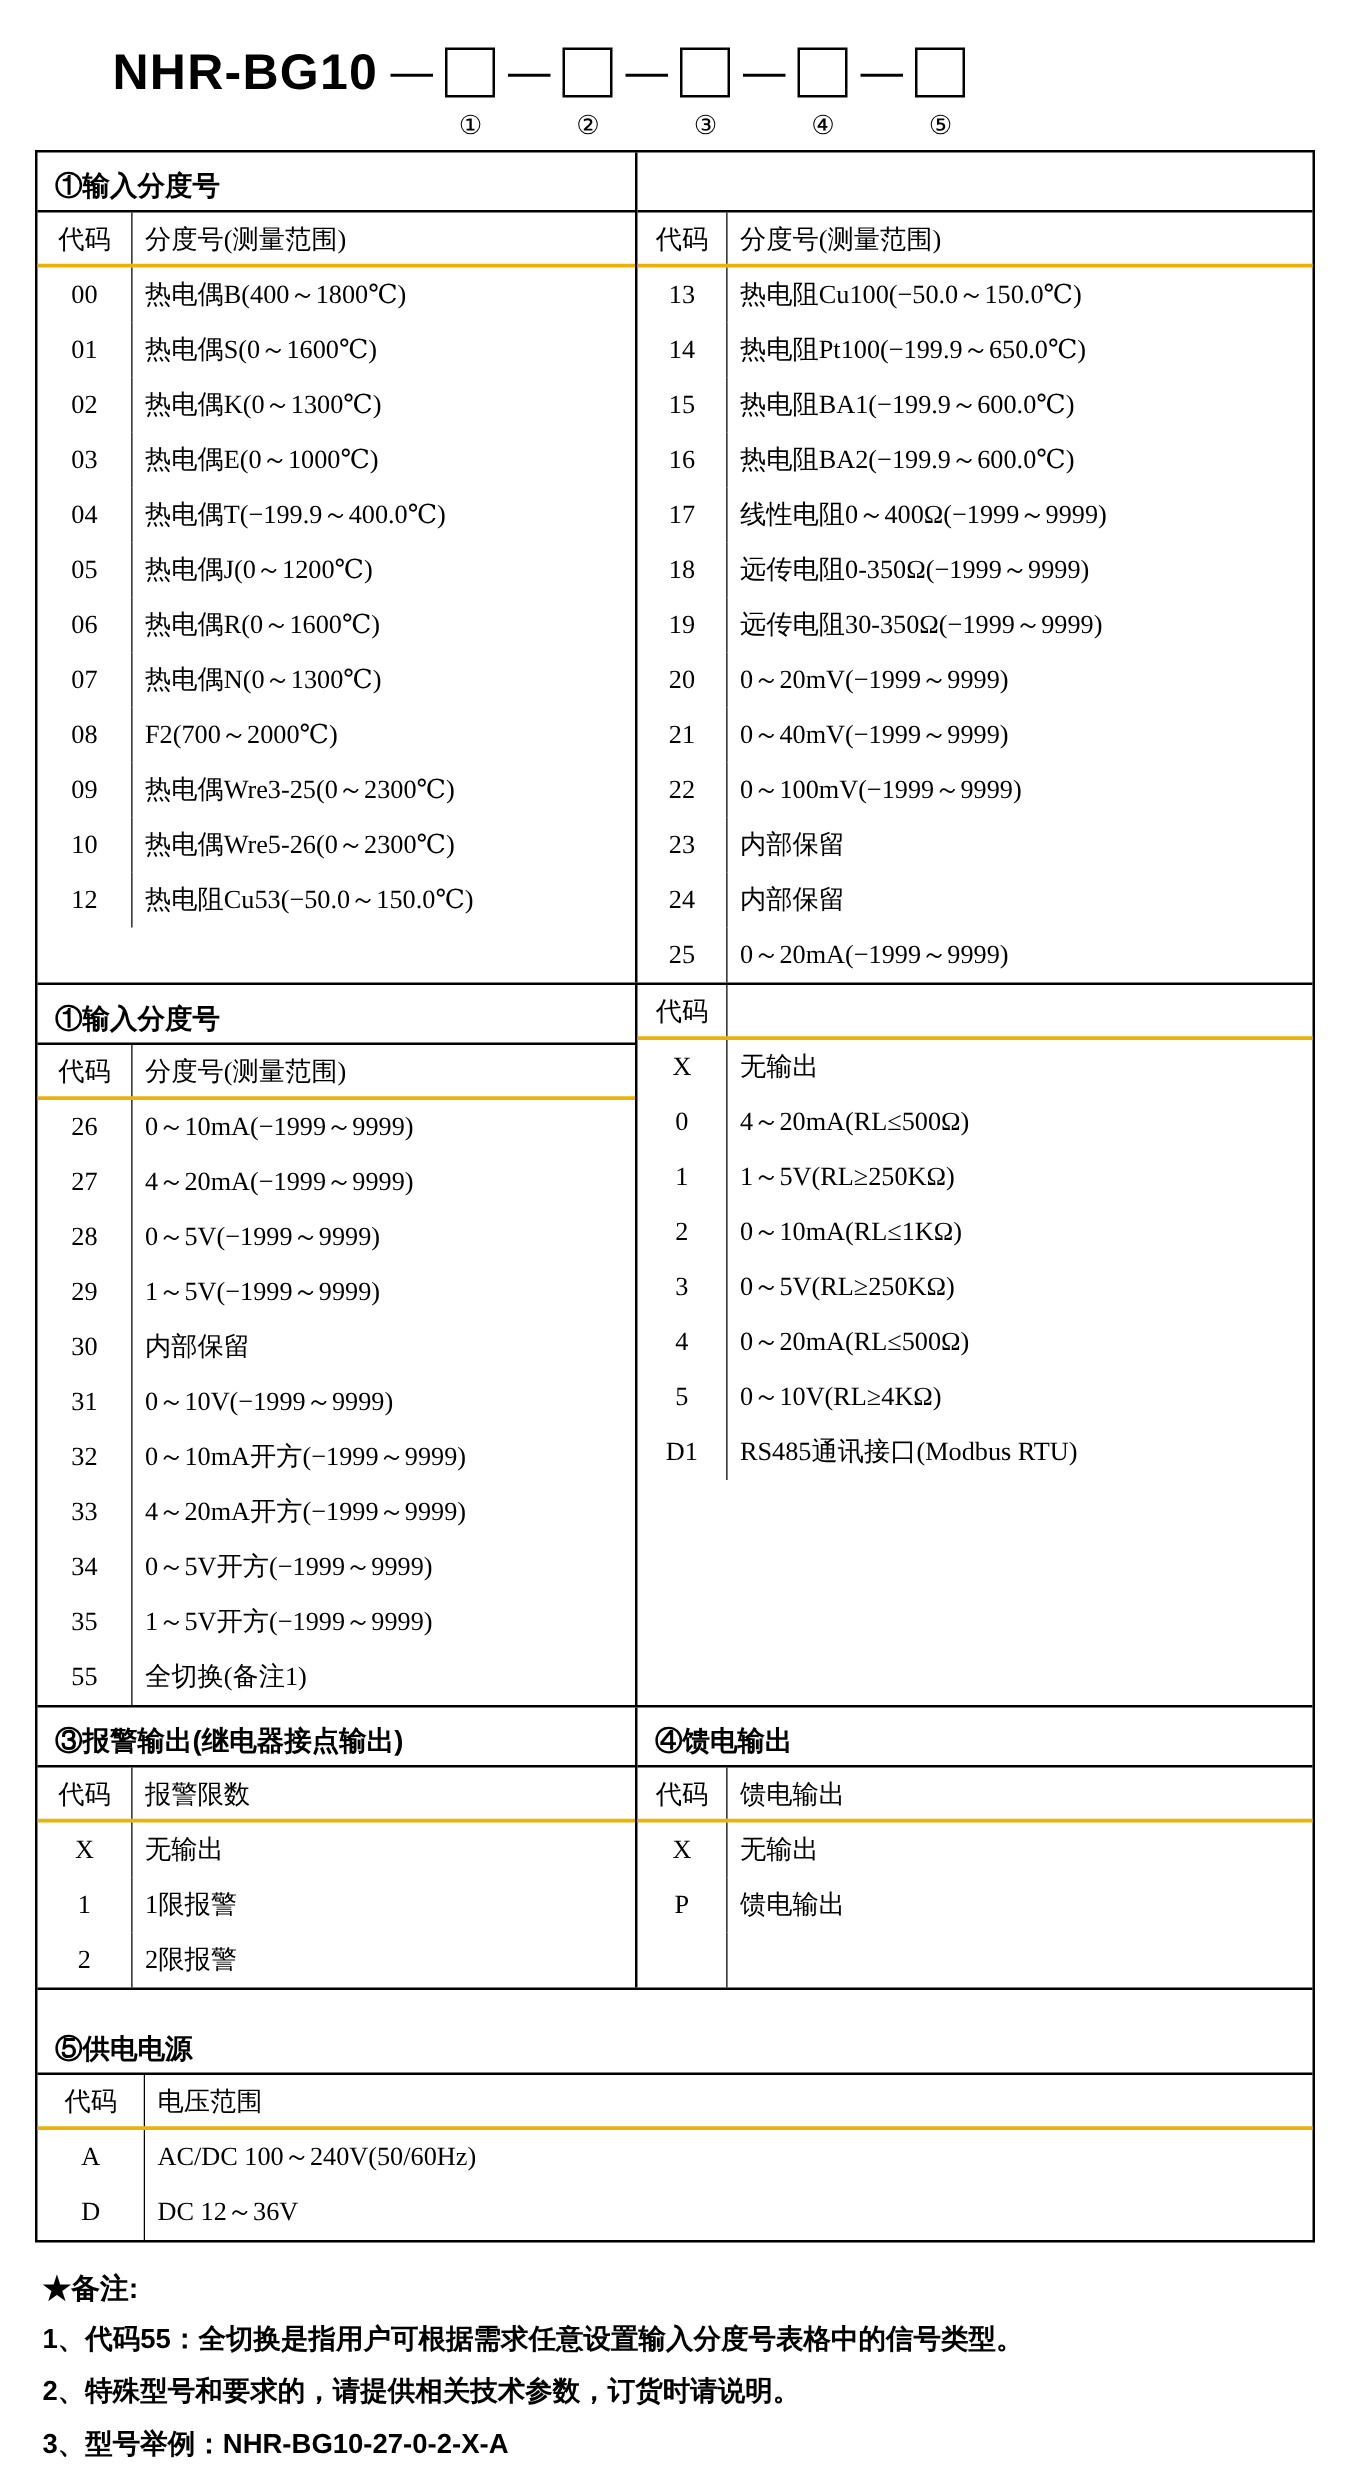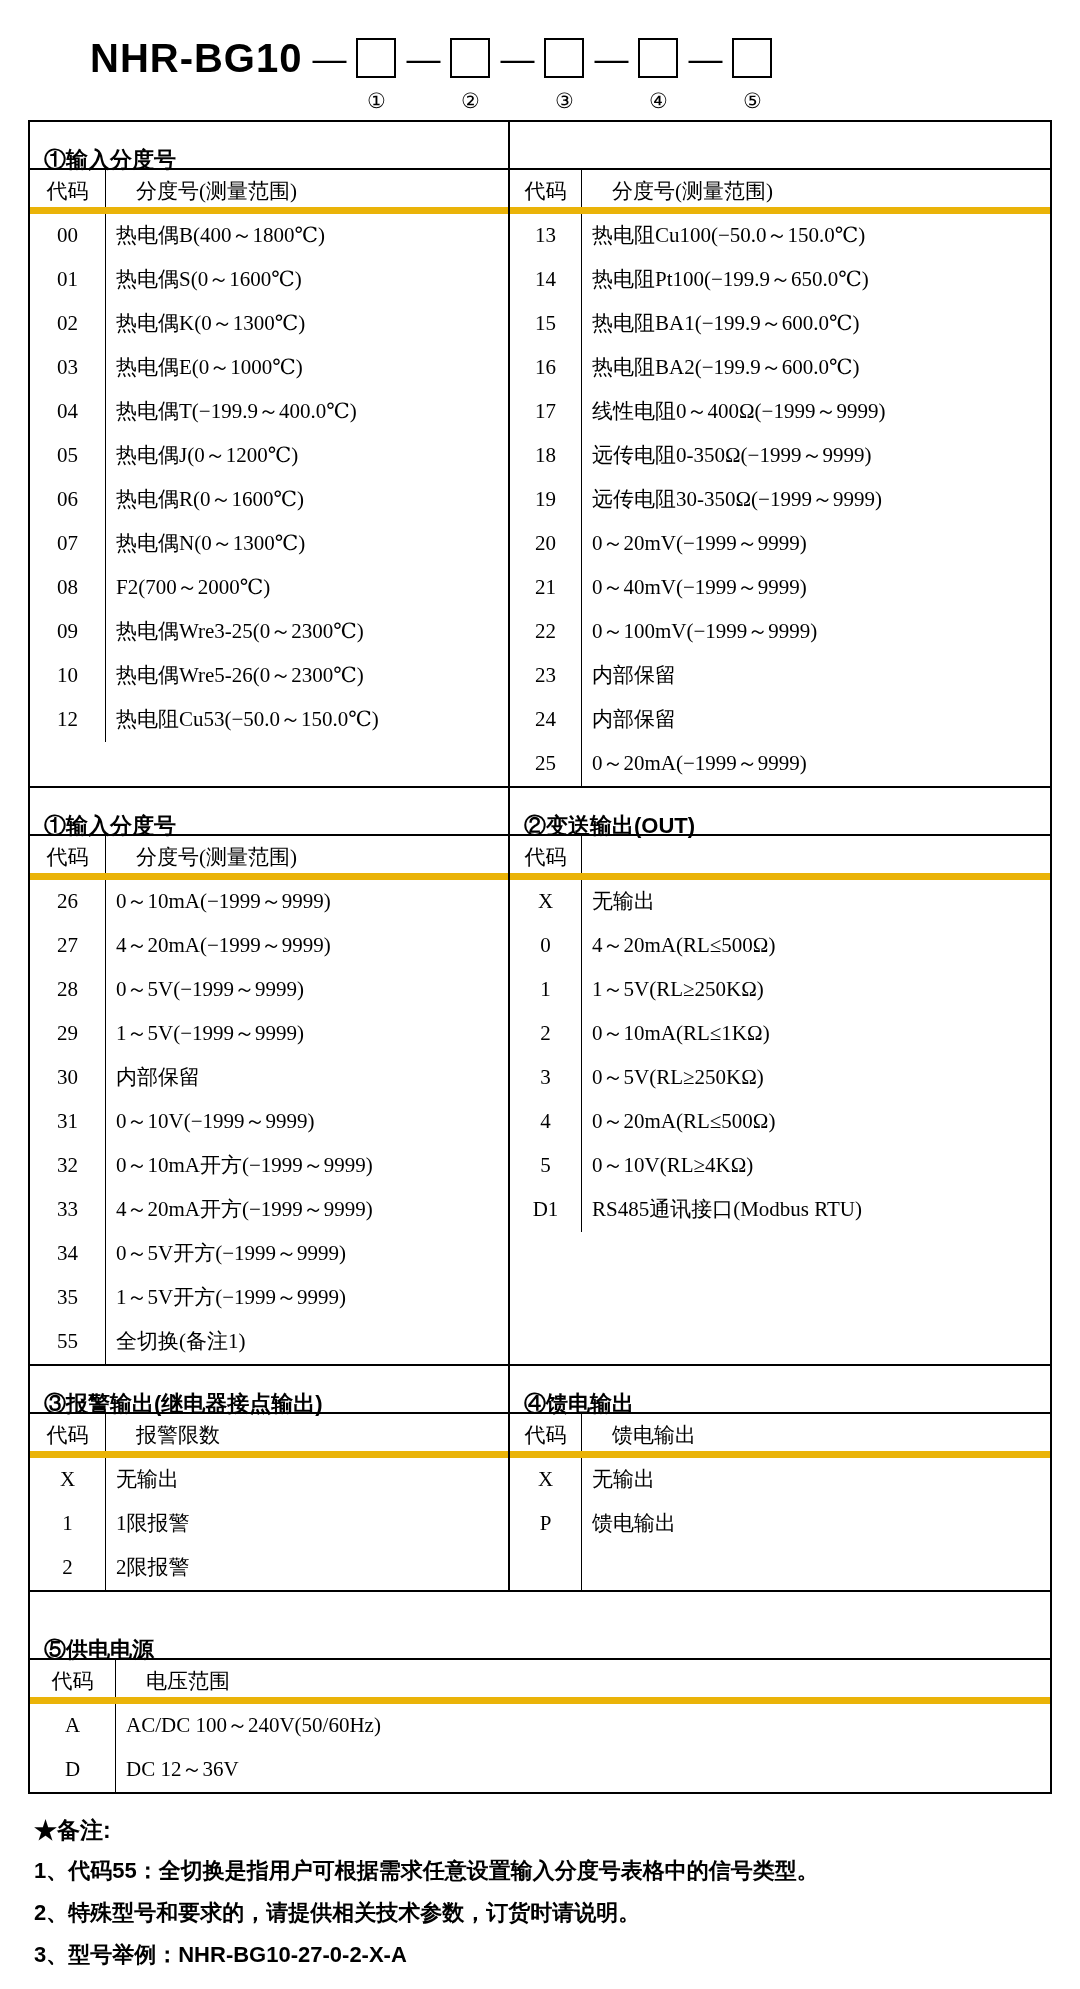--- a/index.html
+++ b/index.html
@@ -86,32 +86,31 @@
   }
   .full {
     width: 100%;
     box-sizing: border-box;
     margin-top: 20px;
   }
   .sec-head {
     font-family: "Liberation Sans", sans-serif;
     font-weight: 700;
     font-size: 22px;
-    padding: 24px 0 9px 14px;
+    padding: 13px 0 9px 14px;
     border-bottom: 2px solid #000;
     line-height: 28px;
     box-sizing: border-box;
     height: 48px;
   }
   .hdr-row {
     display: flex;
-    border-bottom: 7px solid #eab308;
+    border-bottom: 3px solid #eab308;
     height: 44px;
     box-sizing: border-box;
-    gap: 20px;
   }
   .hdr-code, .cell-code {
     width: 76px;
     box-sizing: border-box;
     padding: 6px 0 6px 0;
     text-align: center;
     border-right: 1px solid #000;
     font-size: 21px;
     line-height: 30px;
     white-space: nowrap;
@@ -372,21 +371,20 @@
               <div class="cell-desc">1～5V开方(−1999～9999)</div>
             </div>
           <div class="data-row">
               <div class="cell-code">55</div>
               <div class="cell-desc">全切换(备注1)</div>
             </div>
         </div>
       </div>
 
       <div class="col-right">
-        <div class="sec-head">②变送输出(OUT)</div>
         <div class="hdr-row">
           <div class="hdr-code">代码</div>
         </div>
         <div class="rows-wrap">
           <div class="data-row">
               <div class="cell-code">X</div>
               <div class="cell-desc">无输出</div>
             </div>
           <div class="data-row">
               <div class="cell-code">0</div>

